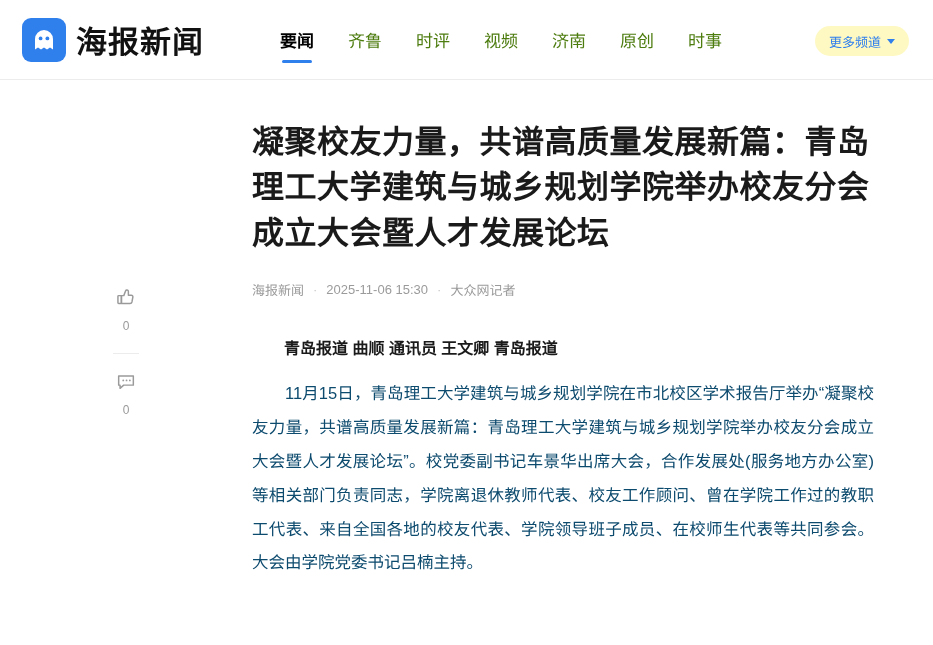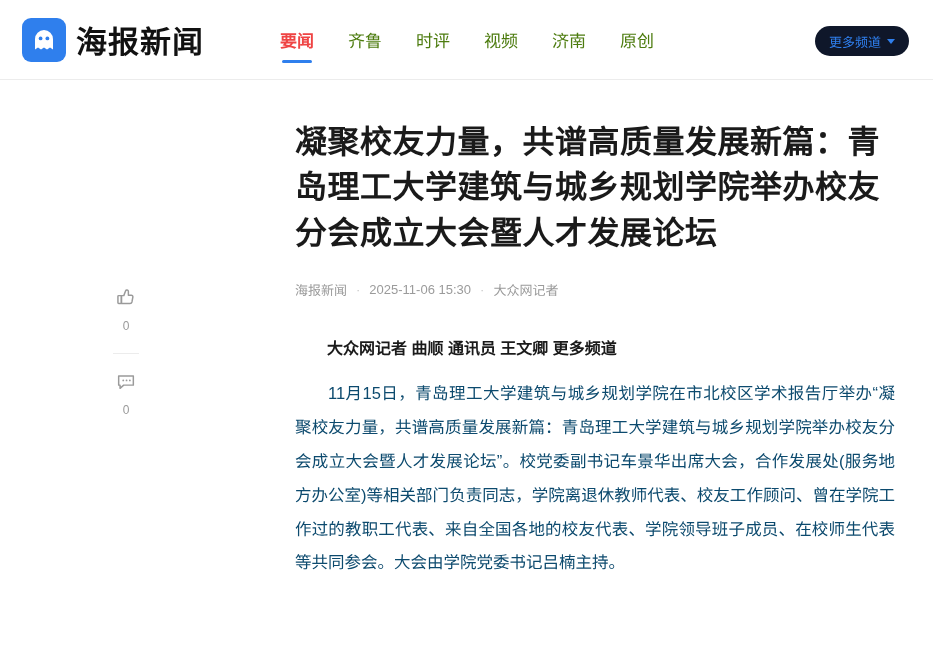--- a/index.html
+++ b/index.html
@@ -63,21 +63,21 @@
     position: relative;
     font-size: 17px;
     color: #4d7c0f;
     height: 100%;
     display: flex;
     align-items: center;
     cursor: pointer;
     white-space: nowrap;
   }
   .nav-item.active {
-    color: #ef4444;
+    color: #000000;
     font-weight: 700;
   }
   .nav-item.active::after {
     content: "";
     position: absolute;
     left: 50%;
     transform: translateX(-50%);
     bottom: 16px;
     width: 30px;
     height: 3px;
@@ -85,21 +85,21 @@
     background: #2f7fed;
   }
 
   .more-channels {
     position: absolute;
     right: 24px;
     top: 26px;
     height: 30px;
     padding: 0 14px;
     border-radius: 15px;
-    background: #0f172a;
+    background: #fef9c3;
     color: #2f7fed;
     font-size: 13px;
     display: flex;
     align-items: center;
     gap: 6px;
     cursor: pointer;
   }
   .caret-down {
     width: 0; height: 0;
     border-left: 4px solid transparent;
@@ -137,21 +137,20 @@
     width: 26px;
     height: 1px;
     background: #ececec;
     margin: 14px 0 10px;
   }
 
   .article {
     flex: 1 1 auto;
     padding-right: 38px;
     max-width: 660px;
-    margin-left: 43px;
   }
   .article-title {
     font-size: 32px;
     line-height: 1.42;
     font-weight: 700;
     color: #1a1a1a;
     margin: 34px 0 0;
     letter-spacing: 0.5px;
     font-family: "DejaVu Sans", "Liberation Sans", sans-serif;
   }
@@ -197,20 +196,21 @@
     <span class="brand-name">海报新闻</span>
   </div>
 
   <nav class="nav">
     <div class="nav-item active">要闻</div>
     <div class="nav-item">齐鲁</div>
     <div class="nav-item">时评</div>
     <div class="nav-item">视频</div>
     <div class="nav-item">济南</div>
     <div class="nav-item">原创</div>
+    <div class="nav-item">时事</div>
   </nav>
 
   <div class="more-channels">
     <span>更多频道</span>
     <span class="caret-down"></span>
   </div>
 </div>
 
 <div class="page">
 
@@ -244,16 +244,16 @@
     <h1 class="article-title">凝聚校友力量，共谱高质量发展新篇：青岛理工大学建筑与城乡规划学院举办校友分会成立大会暨人才发展论坛</h1>
 
     <div class="meta">
       <span>海报新闻</span>
       <span class="meta-dot">·</span>
       <span>2025-11-06 15:30</span>
       <span class="meta-dot">·</span>
       <span>大众网记者</span>
     </div>
 
-    <p class="byline">大众网记者 曲顺 通讯员 王文卿 更多频道</p>
+    <p class="byline">青岛报道 曲顺 通讯员 王文卿 青岛报道</p>
     <p class="para">11月15日，青岛理工大学建筑与城乡规划学院在市北校区学术报告厅举办“凝聚校友力量，共谱高质量发展新篇：青岛理工大学建筑与城乡规划学院举办校友分会成立大会暨人才发展论坛”。校党委副书记车景华出席大会，合作发展处(服务地方办公室)等相关部门负责同志，学院离退休教师代表、校友工作顾问、曾在学院工作过的教职工代表、来自全国各地的校友代表、学院领导班子成员、在校师生代表等共同参会。大会由学院党委书记吕楠主持。</p>
   </main>
 </div>
 
 </body></html>

